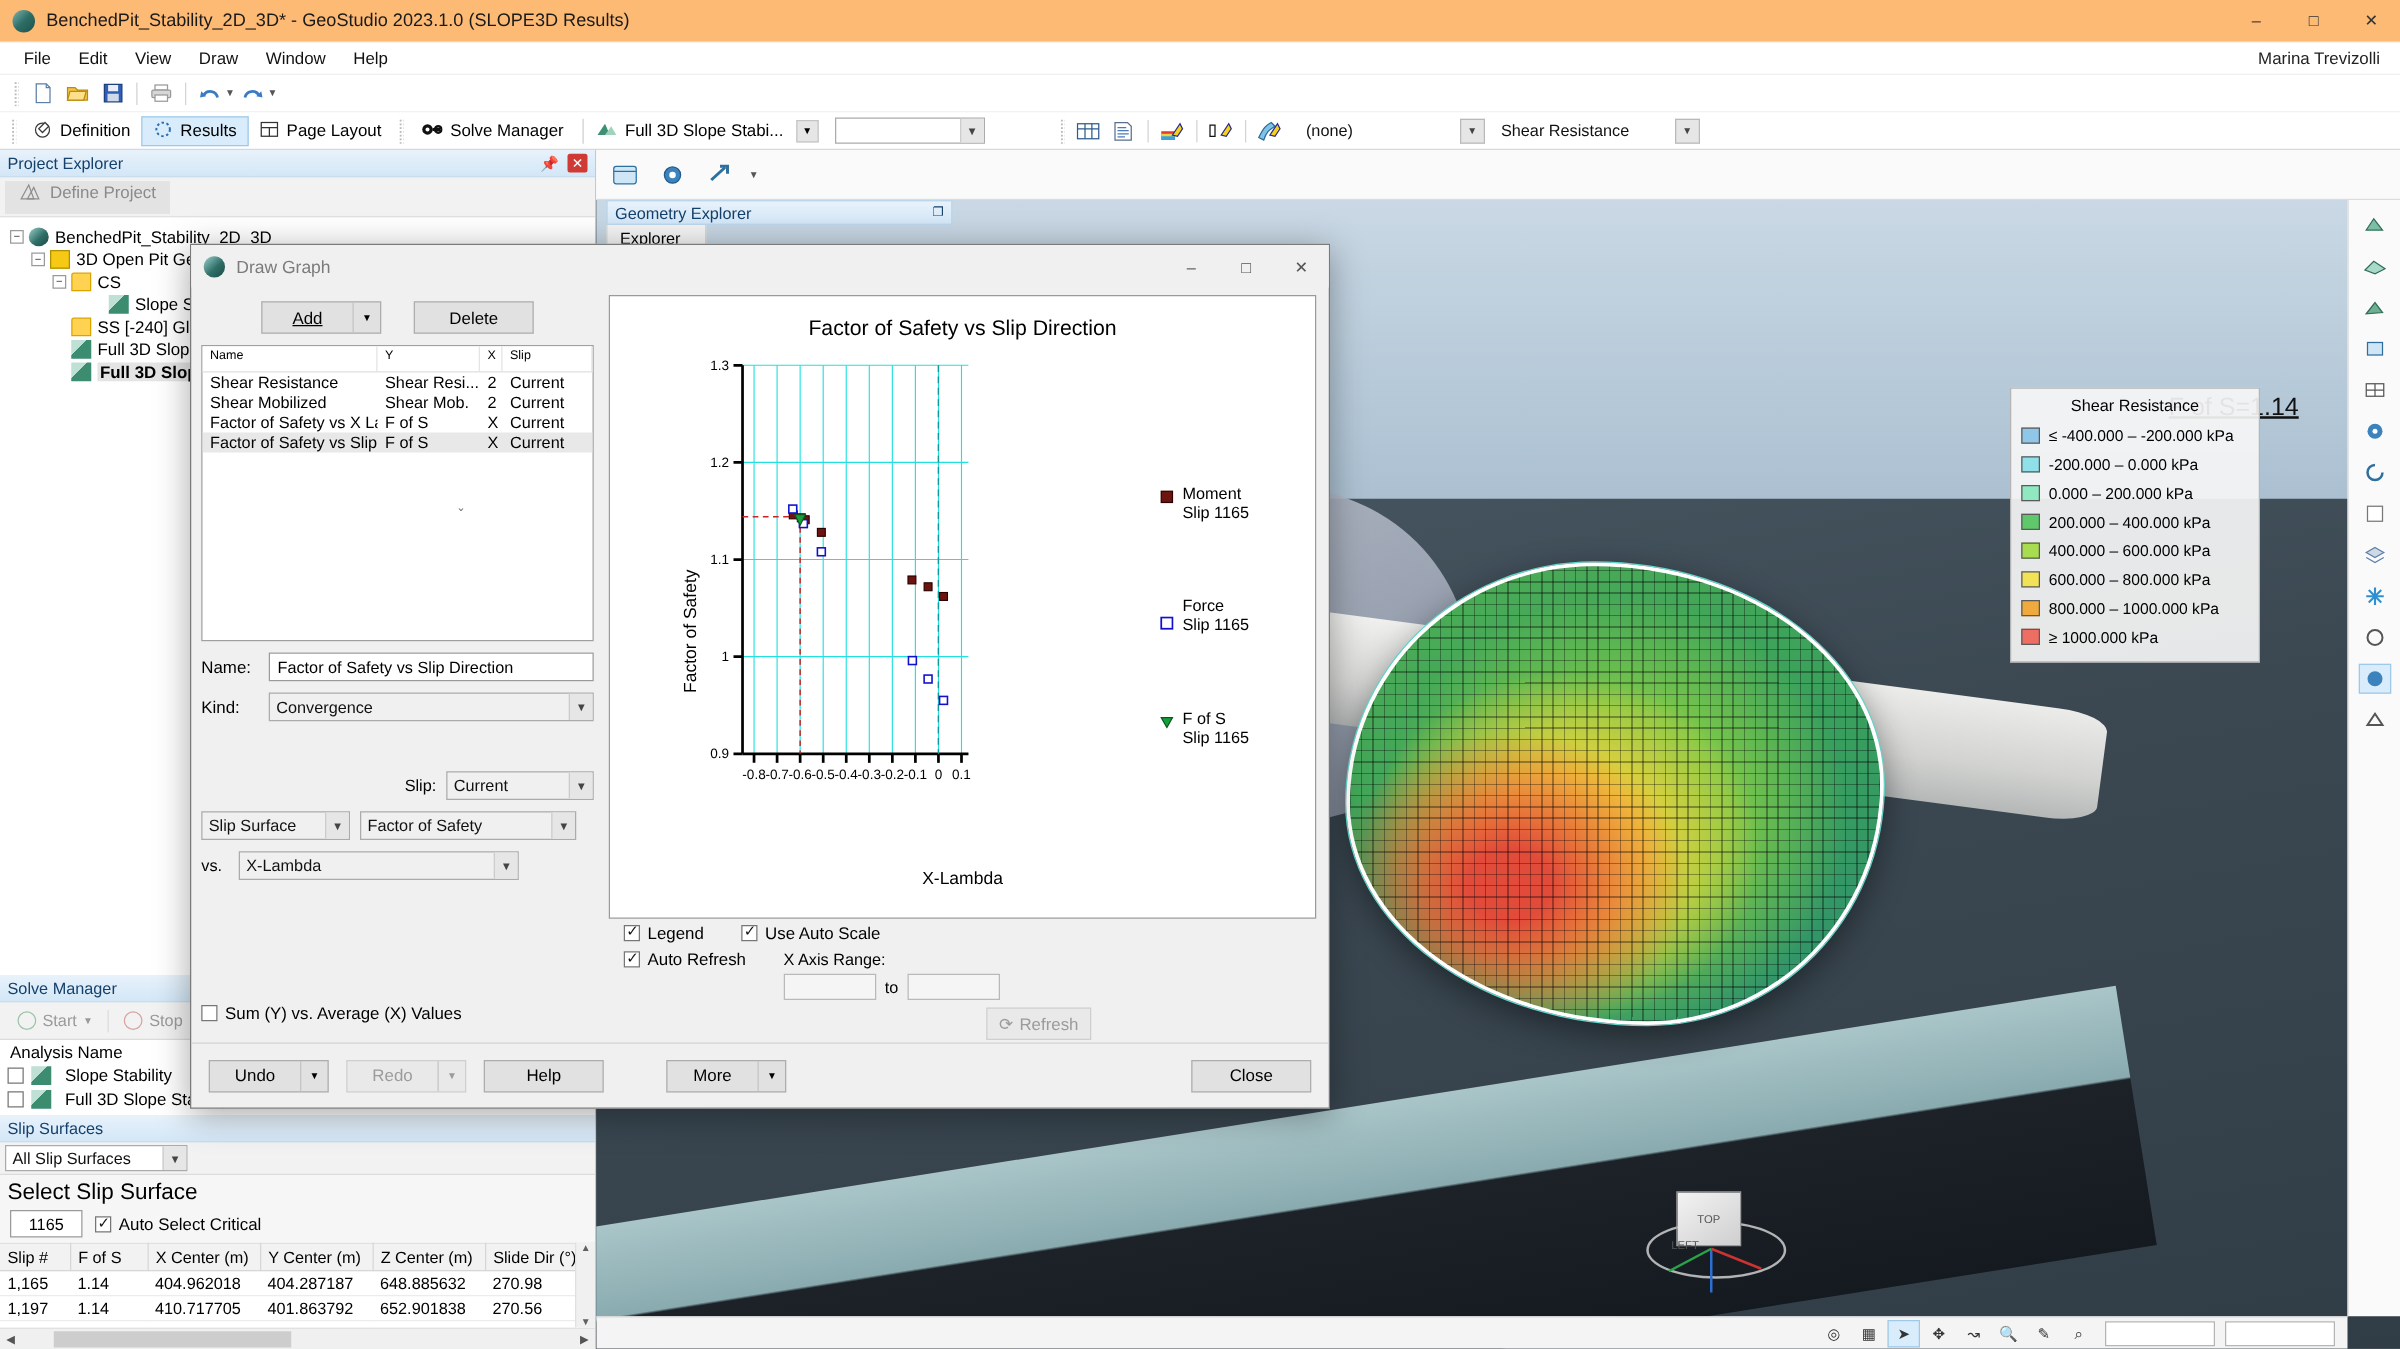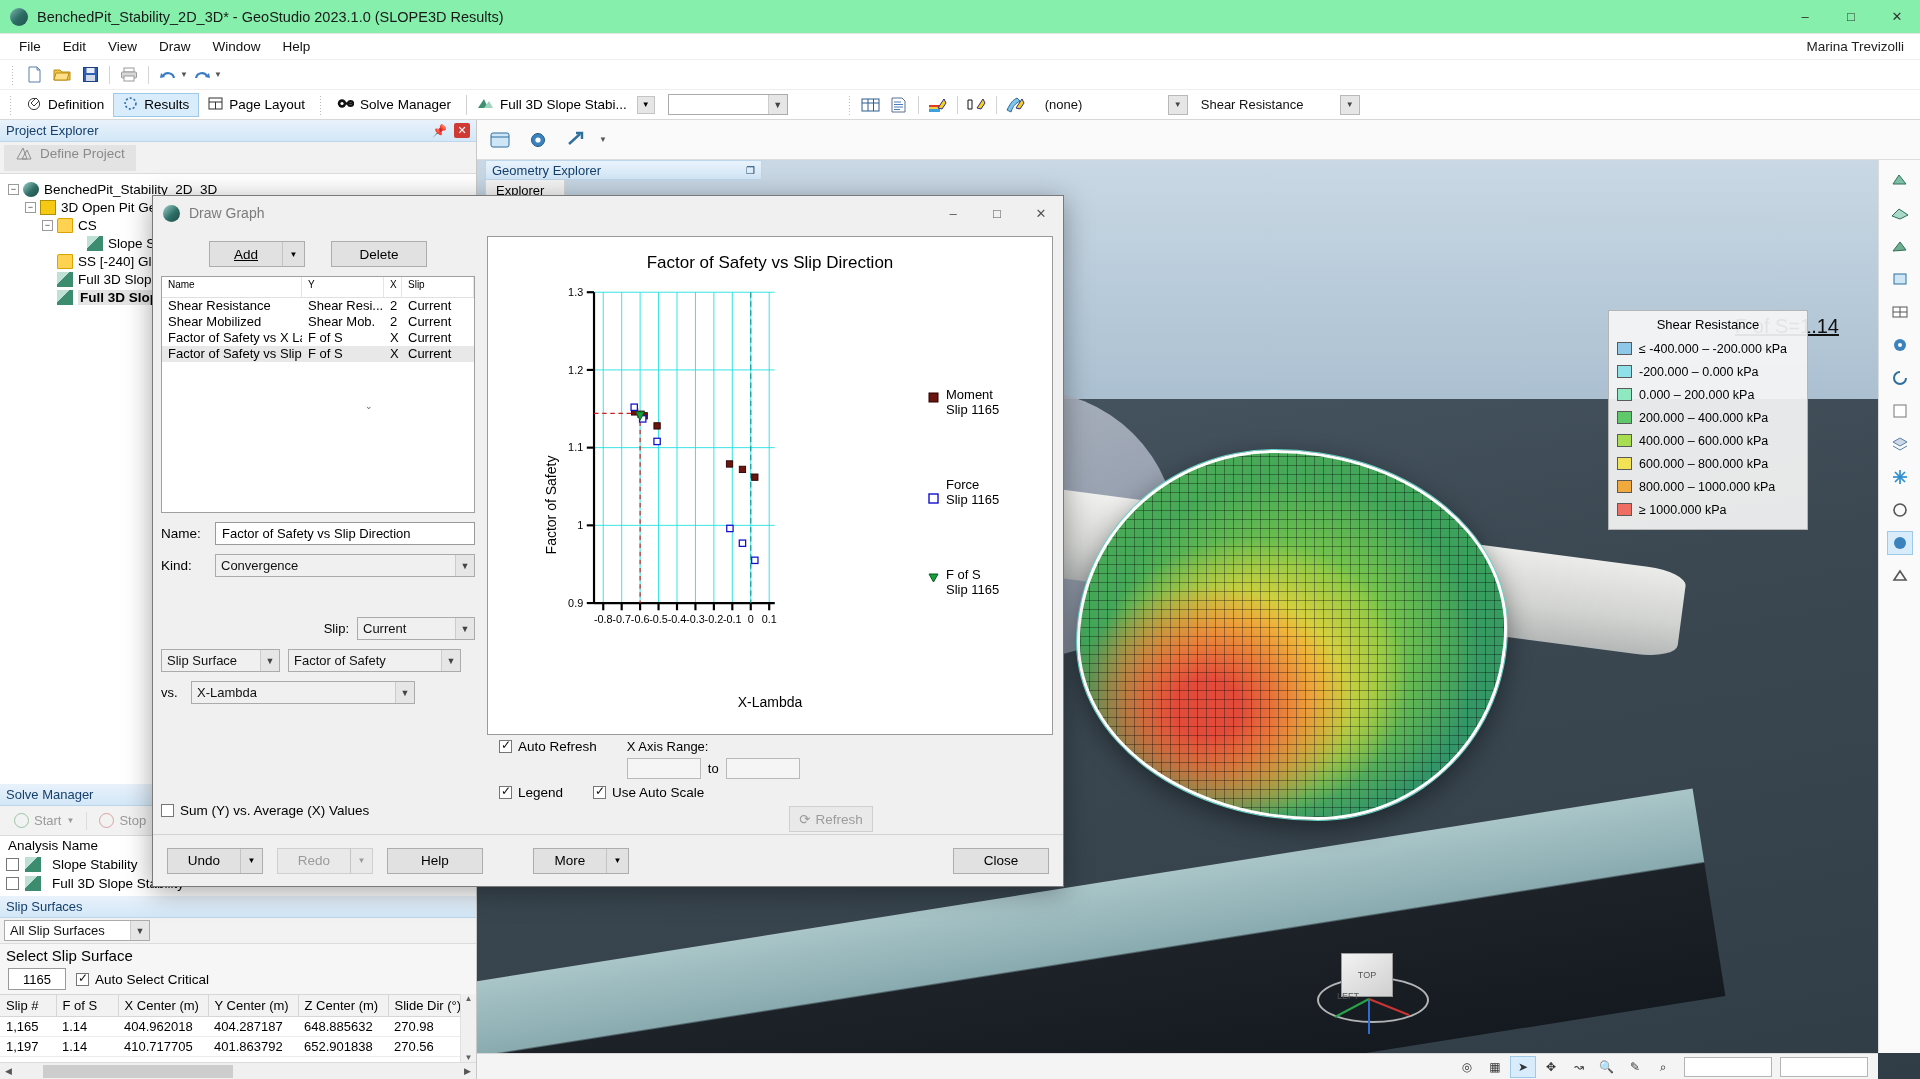--- a/index.html
+++ b/index.html
@@ -7,21 +7,21 @@
   body {
     width:1920px; height:1079px; overflow:hidden;
     font-family:"Liberation Sans", sans-serif;
     font-size:13px; color:#000; background:#ffffff;
     position:relative;
   }
   .app { position:absolute; inset:0; display:flex; flex-direction:column; }
 
   
   .titlebar {
-    height:20px; background:#86efac; border-bottom:1px solid #e3e3e3;
+    height:20px; background:#fdba74; border-bottom:1px solid #e3e3e3;
     display:flex; align-items:center; padding-left:10px; flex:0 0 34px;
   }
   .title-logo {
     width:18px; height:18px; border-radius:50%;
     background:linear-gradient(135deg,#7fb5b0 0%, #2d6e67 50%, #1f4f4a 100%);
     margin-right:9px; flex:0 0 18px;
   }
   .title-text { font-size:14.5px; color:#1a1a1a; }
   .win-btns { margin-left:auto; display:flex; height:34px; }
   .win-btn { width:46px; height:34px; display:flex; align-items:center; justify-content:center; color:#333; }
@@ -102,21 +102,21 @@
   .circ.red { border-color:#d8a3a3; }
   .sm-list { flex:0 0 60px; background:#fff; font-size:13.5px; padding-left:6px; overflow:hidden; }
   .sm-row { display:flex; align-items:center; height:19px; gap:6px; }
   .cb { width:13px; height:13px; border:1px solid #767676; background:#fff; flex:0 0 13px;
         display:inline-block; position:relative; }
   .cb.checked::after { content:"✓"; position:absolute; left:1px; top:-3px; font-size:12px; color:#111; }
 
   
   .ss-bar { height:26px; flex:0 0 26px; display:flex; align-items:center; padding:3px 4px;
             background:#f2f2f2; border-bottom:1px solid #dcdcdc; }
-  .ss-label { padding:3px 6px 2px; font-size:15px; }
+  .ss-label { padding:3px 6px 2px; font-size:18px; }
   .ss-sel { display:flex; align-items:center; gap:10px; padding:2px 8px 4px; }
   .txtin { height:22px; border:1px solid #9a9a9a; background:#fff; font-size:13px;
            display:flex; align-items:center; padding:0 6px; }
   table.grid { border-collapse:collapse; width:100%; font-size:13px; }
   table.grid th { background:#f2f2f2; border:1px solid #d6d6d6; border-left:none;
                   font-weight:normal; text-align:left; padding:3px 6px; height:22px; }
   table.grid td { border-bottom:1px solid #ececec; padding:2px 6px; height:20px; white-space:nowrap; }
   .gridwrap { background:#fff; flex:0 0 68px; overflow:hidden; position:relative; }
 
   .hscroll { height:17px; background:#f0f0f0; border-top:1px solid #dcdcdc;
@@ -971,45 +971,45 @@
                   <path d="M1,2 L10,2 L5.5,10 Z" fill="#149f3c" stroke="#0a5a1e"></path>
                 </svg></span>
               <span>
                 <div>F of S</div>
                 <div>Slip 1165</div>
               </span>
             </div>
           </div>
       </div>
 
+      <div class="dlg-footrow">
+        <div class="chkrow">
+          <span class="cb checked"></span>
+          <span>Legend</span>
+        </div>
+        <div class="chkrow">
+          <span class="cb checked"></span>
+          <span>Use Auto Scale</span>
+        </div>
+      </div>
       <div class="dlg-footrow" style="align-items:flex-start;">
         <div class="chkrow">
           <span class="cb checked"></span>
           <span>Auto Refresh</span>
         </div>
         <div>
           <div style="margin-bottom:4px;">X Axis Range:</div>
           <div class="axisrange">
             <div class="ar-in"></div>
             <span>to</span>
             <div class="ar-in"></div>
           </div>
         </div>
       </div>
       <div class="dlg-footrow">
-        <div class="chkrow">
-          <span class="cb checked"></span>
-          <span>Legend</span>
-        </div>
-        <div class="chkrow">
-          <span class="cb checked"></span>
-          <span>Use Auto Scale</span>
-        </div>
-      </div>
-      <div class="dlg-footrow">
         <div class="btn dis" style="margin-left:290px;min-width:84px;">
           <span style="margin-right:5px;">⟳</span>
           <span>Refresh</span>
         </div>
       </div>
     </div>
   </div>
 
   <div class="dlg-bottom">
     <div class="btn split">

